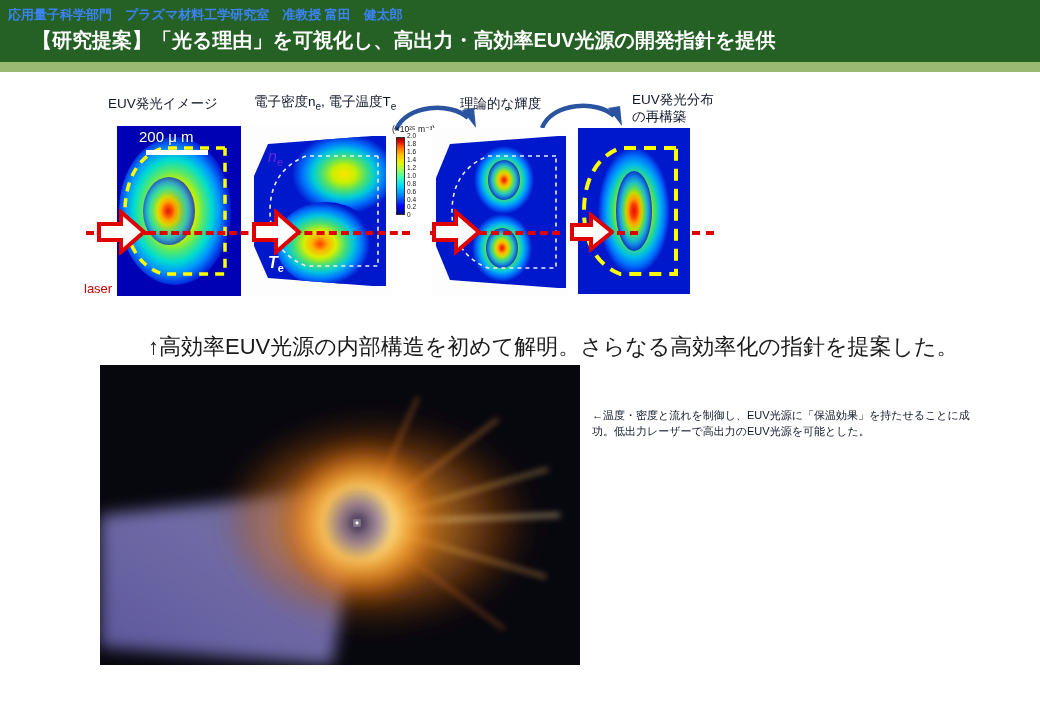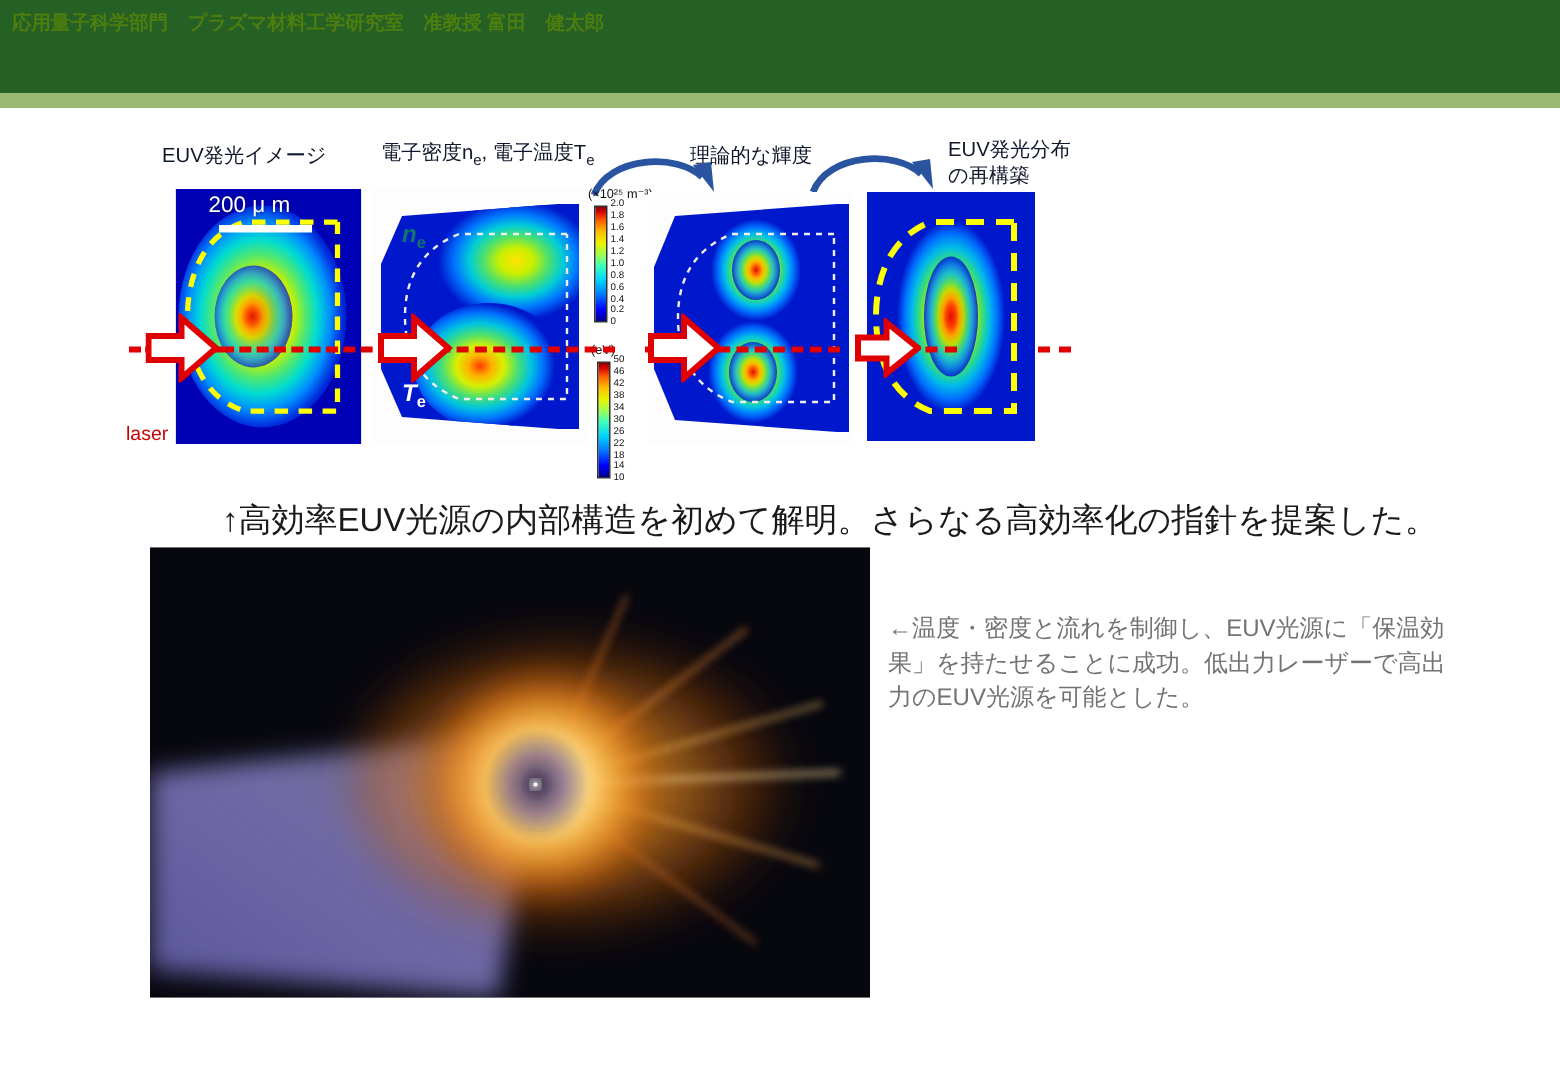--- a/index.html
+++ b/index.html
@@ -17,21 +17,21 @@
     width: 1040px; height: 62px;
     background: #256125;
   }
   .header-accent {
     position: absolute; left: 0; top: 62px;
     width: 1040px; height: 10px;
     background: #9ab973;
   }
   .dept-line {
     position: absolute; left: 8px; top: 6px;
-    color: #4d7c0f;
+    color: #3b82f6;
     font-size: 13px; font-weight: bold;
     letter-spacing: 0px;
     white-space: nowrap;
   }
   .title-line {
     position: absolute; left: 32px; top: 27px;
     color: #ffffff;
     font-size: 20px; font-weight: bold;
     white-space: nowrap;
   }
@@ -121,38 +121,39 @@
     width: 480px; height: 300px;
     background: #05050c;
     overflow: hidden;
   }
   .ph-layer { position: absolute; }
 
   
   .rtext-1 {
     position: absolute; left: 592px; top: 408px;
     width: 380px;
-    font-size: 16px; line-height: 1.45; color: #737373;
+    font-size: 11px; line-height: 1.45; color: #0f172a;
     text-indent: 0;
   }
   .rtext-2 {
     position: absolute; left: 612px; top: 546px;
     width: 400px;
     font-size: 16.5px; line-height: 1.45; color: #1a1a1a;
     white-space: nowrap;
   }
 </style>
 </head>
 <body>
 
 <div id="root">
 
   <div class="header-band"></div>
   <div class="header-accent"></div>
   <div class="dept-line">応用量子科学部門　プラズマ材料工学研究室　准教授 富田　健太郎</div>
+  <div class="title-line">【研究提案】「光る理由」を可視化し、高出力・高効率EUV光源の開発指針を提供</div>
 
   <div class="diagram">
 
     <div class="panel-label lbl-1">EUV発光イメージ</div>
 
     <div class="panel-label lbl-2"><span>電子密度n</span><span class="sub">e</span><span>, 電子温度T</span><span class="sub">e</span></div>
 
     <div class="panel-label lbl-3">理論的な輝度</div>
 
     <div class="panel-label lbl-4">
@@ -219,21 +220,21 @@
         </defs>
         <g clip-path="url(#cut2)">
           <rect width="144" height="170" fill="#0018cc"></rect>
           <ellipse cx="96" cy="48" rx="52" ry="40" fill="url(#g2a)"></ellipse>
           <ellipse cx="78" cy="118" rx="50" ry="42" fill="url(#g2b)"></ellipse>
         </g>
       </svg>
       <svg class="euvmap" viewBox="0 0 144 170" preserveAspectRatio="none">
         <path d="M130 30 L58 30 C 28 42, 22 66, 22 85 C 22 104, 28 128, 58 140 L130 140 L130 30" fill="none" stroke="#eeeeee" stroke-width="1.6" stroke-dasharray="4 4"></path>
       </svg>
-      <div style="position:absolute;left:20px;top:22px;color:#0f766e;font-size:16px;font-weight:bold;font-style:italic"><span>n</span><span style="font-size:11px;font-style:normal;vertical-align:sub">e</span></div>
+      <div style="position:absolute;left:20px;top:22px;color:#6d28d9;font-size:16px;font-weight:normal;font-style:italic"><span>n</span><span style="font-size:11px;font-style:normal;vertical-align:sub">e</span></div>
       <div style="position:absolute;left:20px;top:128px;color:#fff;font-size:16px;font-weight:bold;font-style:italic"><span>T</span><span style="font-size:11px;font-style:normal;vertical-align:sub">e</span></div>
     </div>
 
     <div class="cbar-wrap" style="left:392px; top:46px; width:40px; height:100px;">
       <div class="cbar-title">(×10²⁵ m⁻³)</div>
       <div class="cbar-grad"></div>
       <div class="cbar-ticks">
         <span>2.0</span>
         <span>1.8</span>
         <span>1.6</span>
@@ -241,37 +242,20 @@
         <span>1.2</span>
         <span>1.0</span>
         <span>0.8</span>
         <span>0.6</span>
         <span>0.4</span>
         <span>0.2</span>
         <span>0</span>
       </div>
     </div>
 
-    <div class="cbar-wrap" style="left:394px; top:150px; width:40px; height:100px;">
-      <div class="cbar-title">(eV)</div>
-      <div class="cbar-grad"></div>
-      <div class="cbar-ticks">
-        <span>50</span>
-        <span>46</span>
-        <span>42</span>
-        <span>38</span>
-        <span>34</span>
-        <span>30</span>
-        <span>26</span>
-        <span>22</span>
-        <span>18</span>
-        <span>14</span>
-        <span>10</span>
-      </div>
-    </div>
 
     <div class="panel" id="panel3">
       <svg class="euvmap" viewBox="0 0 136 168" preserveAspectRatio="none">
         <defs>
           <radialGradient id="g3" cx="50%" cy="50%" r="50%">
             <stop offset="0%" stop-color="#e01000"></stop>
             <stop offset="14%" stop-color="#ff6000"></stop>
             <stop offset="28%" stop-color="#ffc400"></stop>
             <stop offset="42%" stop-color="#c0ec00"></stop>
             <stop offset="56%" stop-color="#40e070"></stop>

